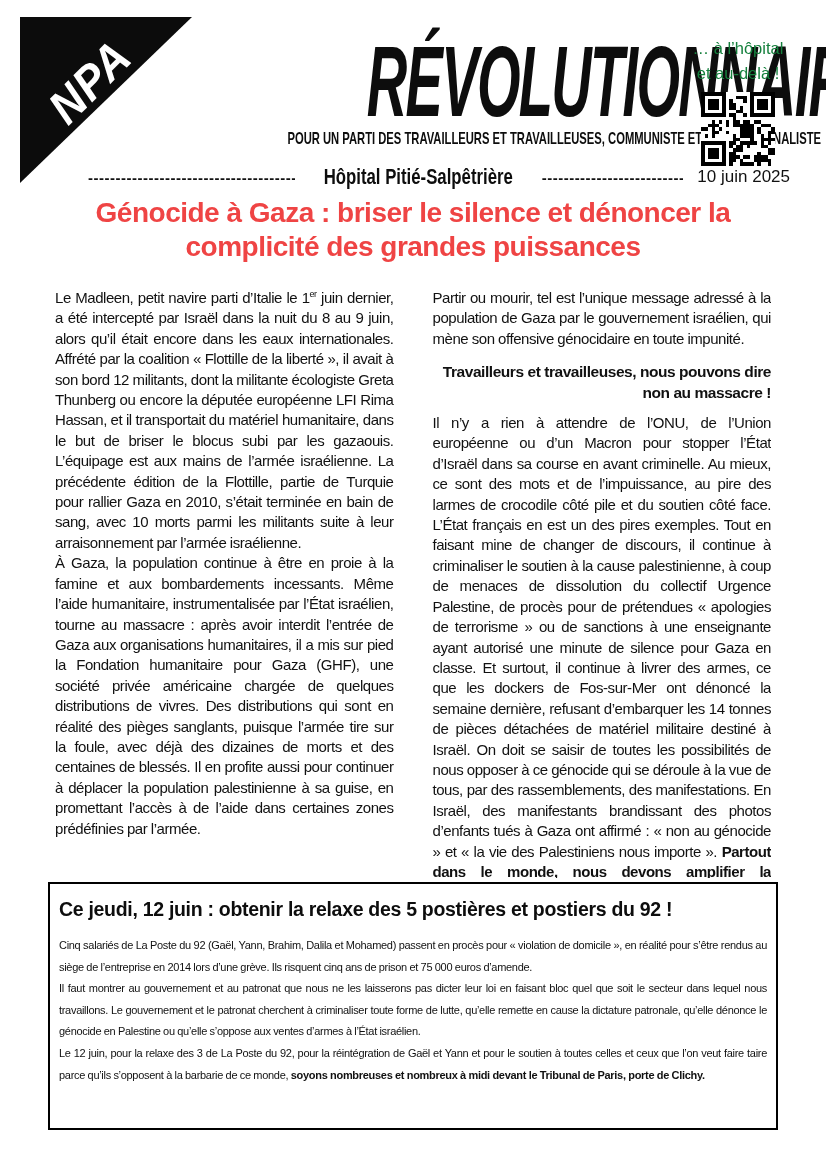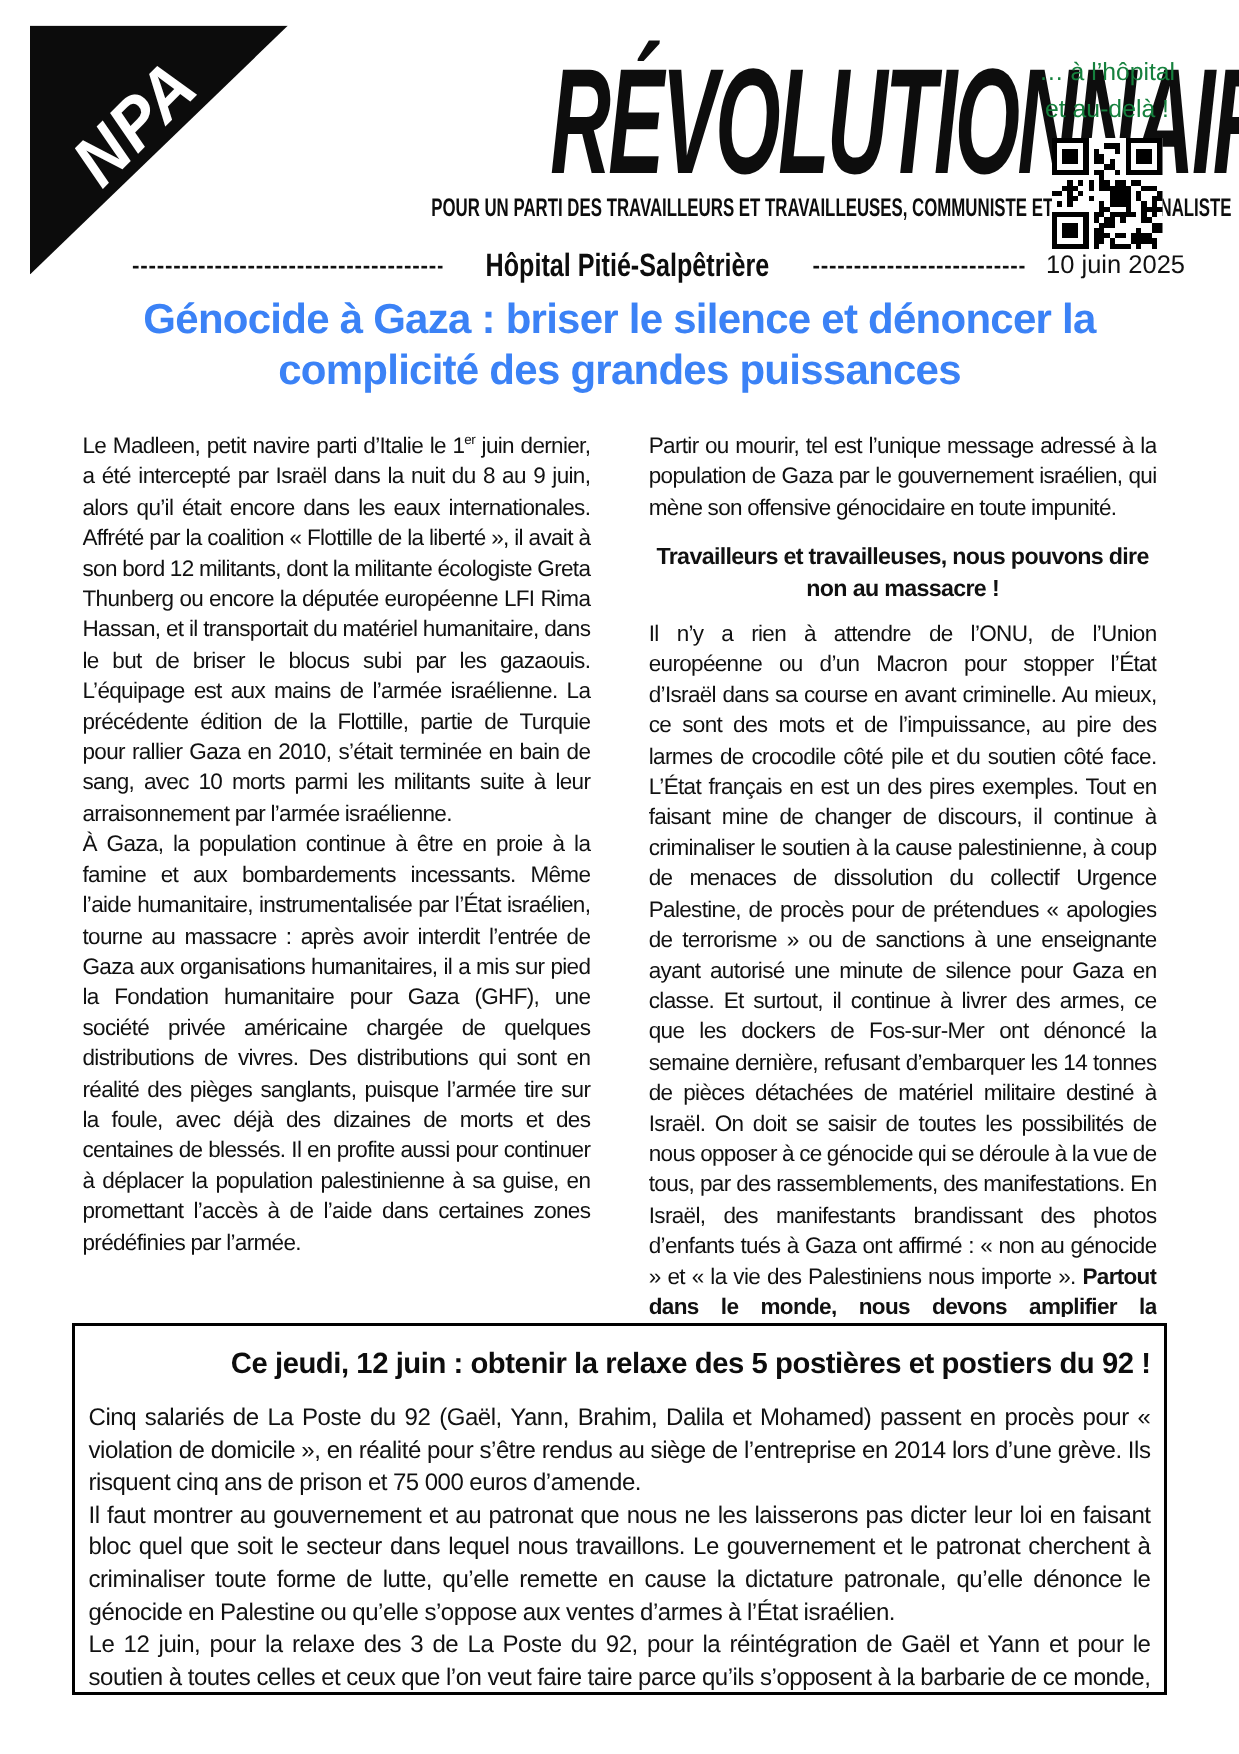--- a/index.html
+++ b/index.html
@@ -50,52 +50,52 @@
   .dateline-loc {
     display:inline-block; white-space:nowrap; font-weight:bold; font-size:21.5px;
     transform:scaleX(0.78); transform-origin:50% 50%; margin:0 2px; color:#0d0d0d;
   }
   .dateline-date { font-size:17px; margin-left:14px; white-space:nowrap; }
 
   
   .headline {
     position:absolute; left:40px; right:40px; top:196px; margin:0;
     text-align:center; font-size:28px; line-height:34px; font-weight:bold;
-    letter-spacing:-0.5px; color:#3b82f6;
+    letter-spacing:-0.5px; color:#ef4444;
   }
 
   
   .article {
     position:absolute; left:55px; top:288px; width:716px; max-height:590px;
     overflow:hidden; display:flex; gap:39px;
   }
   .col { flex:1 1 0; }
   .col p {
     margin:0; font-size:15px; line-height:20.4px; text-align:justify;
     letter-spacing:-0.45px; word-spacing:-0.2px;
   }
   .col h2 {
     margin:13px 0 10px 0; font-size:15.5px; line-height:20.4px;
-    letter-spacing:-0.45px; font-weight:bold; text-align:center;
+    letter-spacing:-0.45px; font-weight:bold; text-align:right;
   }
   sup { font-size:9px; vertical-align:super; line-height:0; }
   .b { font-weight:bold; }
 
   
   .relaxe-box {
     position:absolute; left:48px; top:882px; width:730px; height:248px;
     border:2px solid #000; box-sizing:border-box; padding:12px 9px 8px 9px;
     overflow:hidden;
   }
   .relaxe-box h3 {
-    margin:2px 0 14px 0; text-align:right; font-size:19.5px; font-weight:bold;
+    margin:2px 0 14px 0; text-align:left; font-size:19.5px; font-weight:bold;
     letter-spacing:-0.3px; color:#0d0d0d;
   }
   .relaxe-box p {
-    margin:0; font-size:16px; line-height:21.6px; text-align:justify;
+    margin:0; font-size:11px; line-height:21.6px; text-align:justify;
     letter-spacing:-0.3px; word-spacing:-0.2px;
   }
 </style>
 </head>
 <body>
 
 <div class="page">
 
   <div class="logo-tri">
     <div class="logo-rot">

